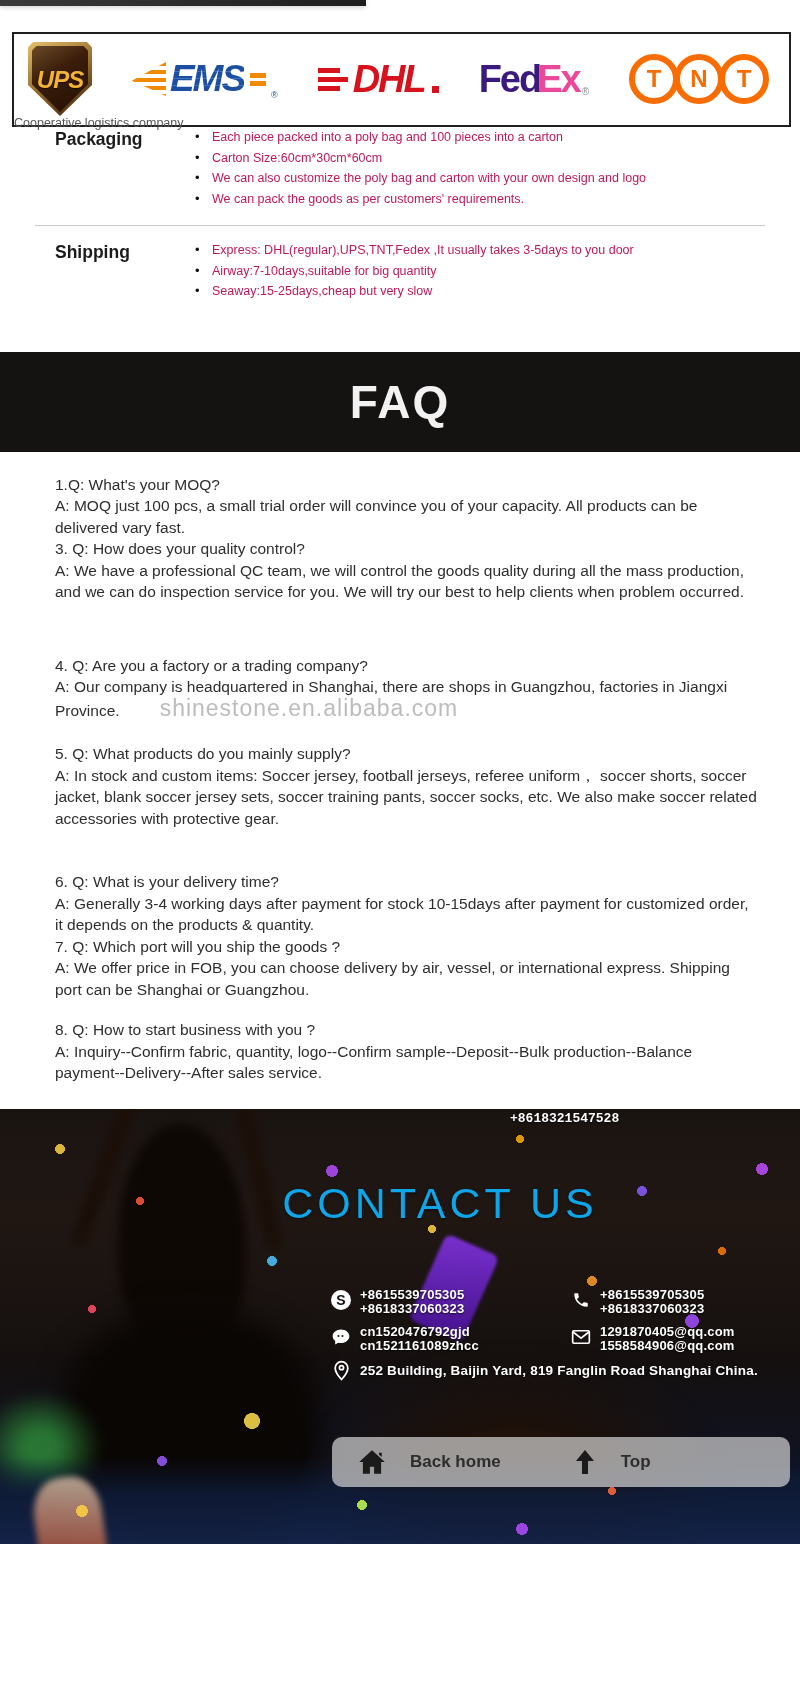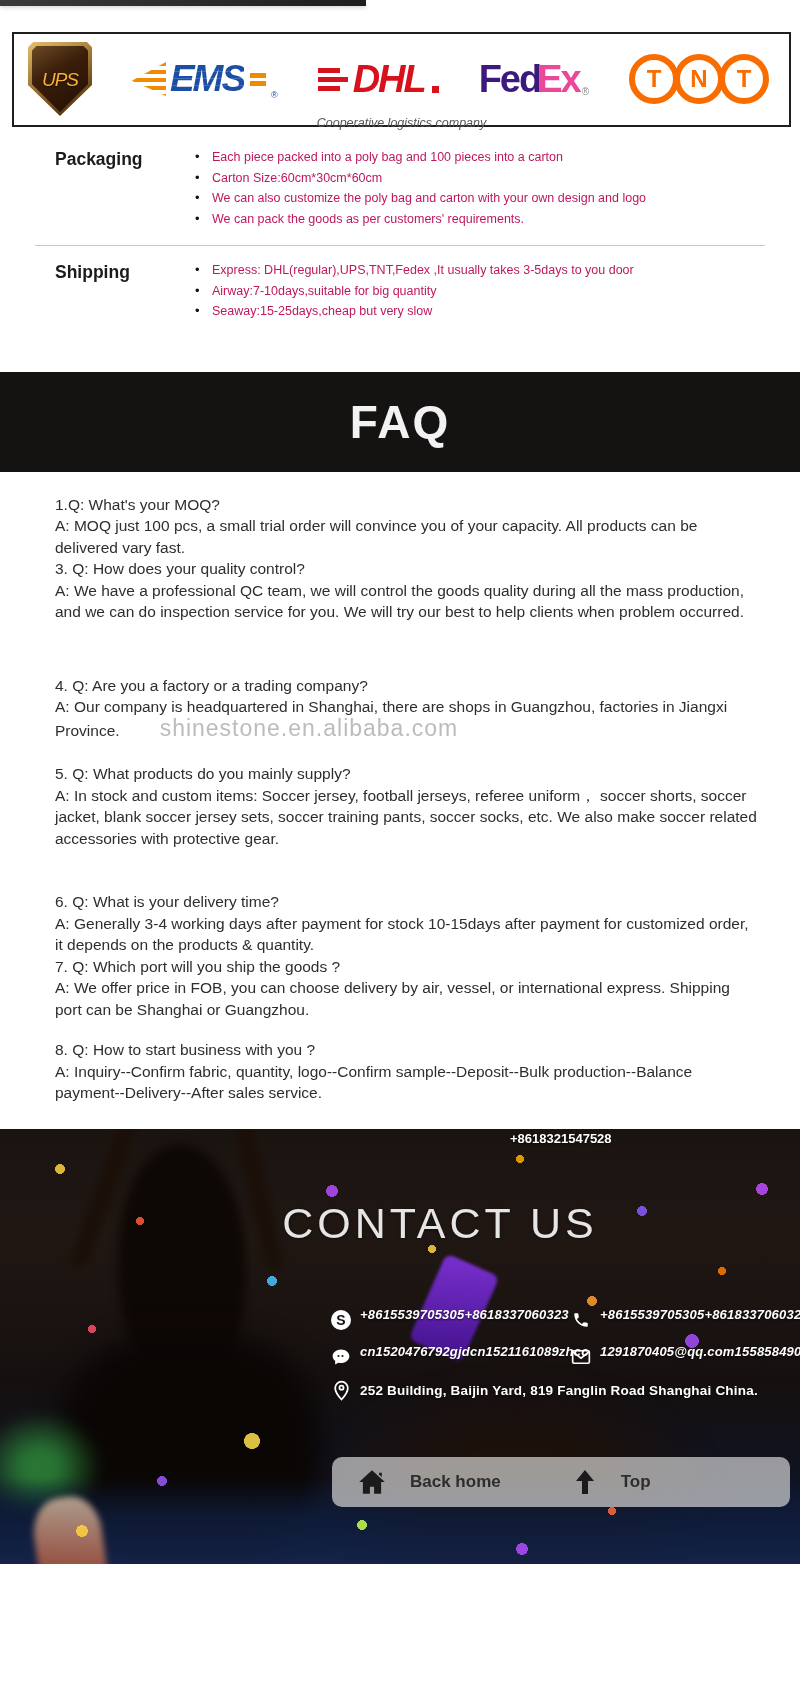--- a/index.html
+++ b/index.html
@@ -15,21 +15,21 @@
     display:flex; flex-direction:column; }
   .logo-row { flex:1; display:flex; align-items:center; justify-content:space-between; padding:8px 20px 0 14px; }
   .logo { display:flex; align-items:center; }
 
   
   .ups-outer { width:64px; height:74px; clip-path:polygon(8% 0,92% 0,100% 7%,100% 58%,50% 100%,0 58%,0 7%);
     background:linear-gradient(150deg,#e6c06a,#8a6128 55%,#3a2008); display:flex; align-items:center; justify-content:center; }
   .ups-inner { width:56px; height:66px; clip-path:polygon(8% 0,92% 0,100% 7%,100% 58%,50% 100%,0 58%,0 7%);
     background:linear-gradient(150deg,#6b4a26 0%,#3a1d0a 40%,#231005 100%);
     display:flex; align-items:center; justify-content:center; }
-  .ups-text { color:#f5b335; font-weight:normal; font-style:italic; font-size:19px; letter-spacing:-1px;
+  .ups-text { color:#f5b335; font-weight:bold; font-style:italic; font-size:24px; letter-spacing:-1px;
     text-shadow:0 1px 1px rgba(0,0,0,.6); margin-top:2px; }
 
   
   .ems { gap:4px; }
   .ems-wing { width:34px; height:34px; clip-path:polygon(100% 0,100% 100%,0 55%);
     background:repeating-linear-gradient(180deg,#f28a00 0 4px,#fff 4px 8px); }
   .ems-text { font-size:37px; font-weight:bold; font-style:italic; color:#1c4fa1; letter-spacing:-2px;
     background:repeating-linear-gradient(180deg,#1c4fa1 0 6px,#3f6fc0 6px 7px);
     -webkit-background-clip:text; background-clip:text; -webkit-text-fill-color:transparent; }
   .ems-eq { display:flex; flex-direction:column; gap:3px; margin-left:2px; }
@@ -47,24 +47,24 @@
   
   .fedex-fed { font-size:38px; font-weight:bold; color:#3c1a7d; letter-spacing:-2px; }
   .fedex-ex { font-size:38px; font-weight:bold; color:#ec4899; letter-spacing:-2px; margin-left:-3px; }
   .fedex-reg { font-size:10px; color:#8c8c8c; align-self:flex-end; margin:0 0 4px 2px; }
 
   
   .tnt-circle { width:50px; height:50px; border:6px solid #f86c00; border-radius:50%; background:#fff;
     display:flex; align-items:center; justify-content:center; color:#f86c00; font-weight:bold; font-size:24px; }
   .tnt-circle + .tnt-circle { margin-left:-5px; }
 
-  .logo-caption { text-align:center; font-size:12.5px; color:#555; padding-bottom:7px;font-style:italic; }
-
-  
-  .info-section { display:flex; margin-top:20px; }
+  .logo-caption { text-align:left; font-size:12.5px; color:#555; padding-bottom:7px; }
+
+  
+  .info-section { display:flex; }
   .info-title { width:142px; padding-left:55px; font-size:17.5px; font-weight:bold; color:#1b1b1b; padding-top:2px; }
   .info-list { list-style:none; margin-left:53px; width:540px; }
   .info-list li { position:relative; padding-left:17px; font-size:12.5px; color:#be185d; line-height:20.5px; }
   .info-list li::before { content:"•"; position:absolute; left:0; top:0; font-size:13px; color:#111; }
   .divider { border-top:1px solid #c9c9c9; margin:16px 35px 14px 35px; }
 
   
   .faq-band { margin-top:50px; height:100px; background:#151212; display:flex; align-items:center; justify-content:center; }
   .faq-title { color:#f2f2f2; font-size:46px; font-weight:700; letter-spacing:2px; }
   .faq-list { padding:22px 42px 0 55px; }
@@ -117,31 +117,31 @@
     background:radial-gradient(ellipse at 50% 60%,#1d110a 30%,transparent 70%); filter:blur(6px); }
   .ph-band { position:absolute; left:0; right:0; top:348px; height:90px;
     background:linear-gradient(180deg,transparent,#0e1b38 45%,#142348); opacity:.92; }
   .ph-green { position:absolute; left:-22px; top:282px; width:125px; height:112px;
     background:radial-gradient(ellipse,#2f8f3a 20%,transparent 70%); filter:blur(6px); opacity:.8; }
   .ph-hand2 { position:absolute; left:35px; top:368px; width:68px; height:88px;
     background:linear-gradient(10deg,#a33b22,#c9b09a 92%); border-radius:42% 42% 20% 20%;
     transform:rotate(-8deg); filter:blur(3px); opacity:.85; }
 
   .phone-top { position:absolute; top:2px; left:510px; font-size:13px; font-weight:bold; color:#fff;
-    text-shadow:0 1px 2px rgba(0,0,0,.7); }
+    text-shadow:0 1px 2px rgba(0,0,0,.7);font-family:Liberation Mono, monospace; }
   .contact-title { position:absolute; top:70px; left:0; right:0; text-align:center; padding-left:80px;
-    font-size:43px; font-weight:200; letter-spacing:4px; color:#e5e5e5; text-shadow:0 1px 3px rgba(0,0,0,.5); }
+    font-size:43px; font-weight:200; letter-spacing:4px; color:#0ea5e9; text-shadow:0 1px 3px rgba(0,0,0,.5); }
 
   .c-row { position:absolute; left:330px; width:462px; display:flex; }
   .c-row1 { top:179px; } .c-row2 { top:216px; } .c-row3 { top:249px; }
   .c-cell { display:flex; align-items:flex-start; width:240px; }
   .c-cell.right { width:222px; }
   .c-icon { width:22px; height:22px; flex:0 0 22px; margin-right:8px; margin-top:1px; display:flex;
     align-items:center; justify-content:center; }
-  .c-lines { display:flex; flex-direction:row;font-style:italic; }
+  .c-lines { display:flex; flex-direction:column; }
   .c-lines span { font-size:13px; font-weight:bold; line-height:14.5px; color:#fff;
     text-shadow:0 1px 2px rgba(0,0,0,.75); letter-spacing:.2px; }
   .skype-badge { width:20px; height:20px; background:#fff; border-radius:50%; color:#15100f;
     font-weight:bold; font-size:14px; display:flex; align-items:center; justify-content:center; }
   .addr { font-size:13.5px; font-weight:bold; color:#fff; text-shadow:0 1px 2px rgba(0,0,0,.75);
     line-height:26px; letter-spacing:.2px; }
 
   .nav-bar { position:absolute; left:332px; top:328px; width:458px; height:50px; border-radius:10px;
     background:rgba(219,219,219,.68); display:flex; align-items:center; padding:0 0 0 26px; }
   .nav-btn { display:flex; align-items:center; gap:16px; cursor:pointer; background:none; border:none;

